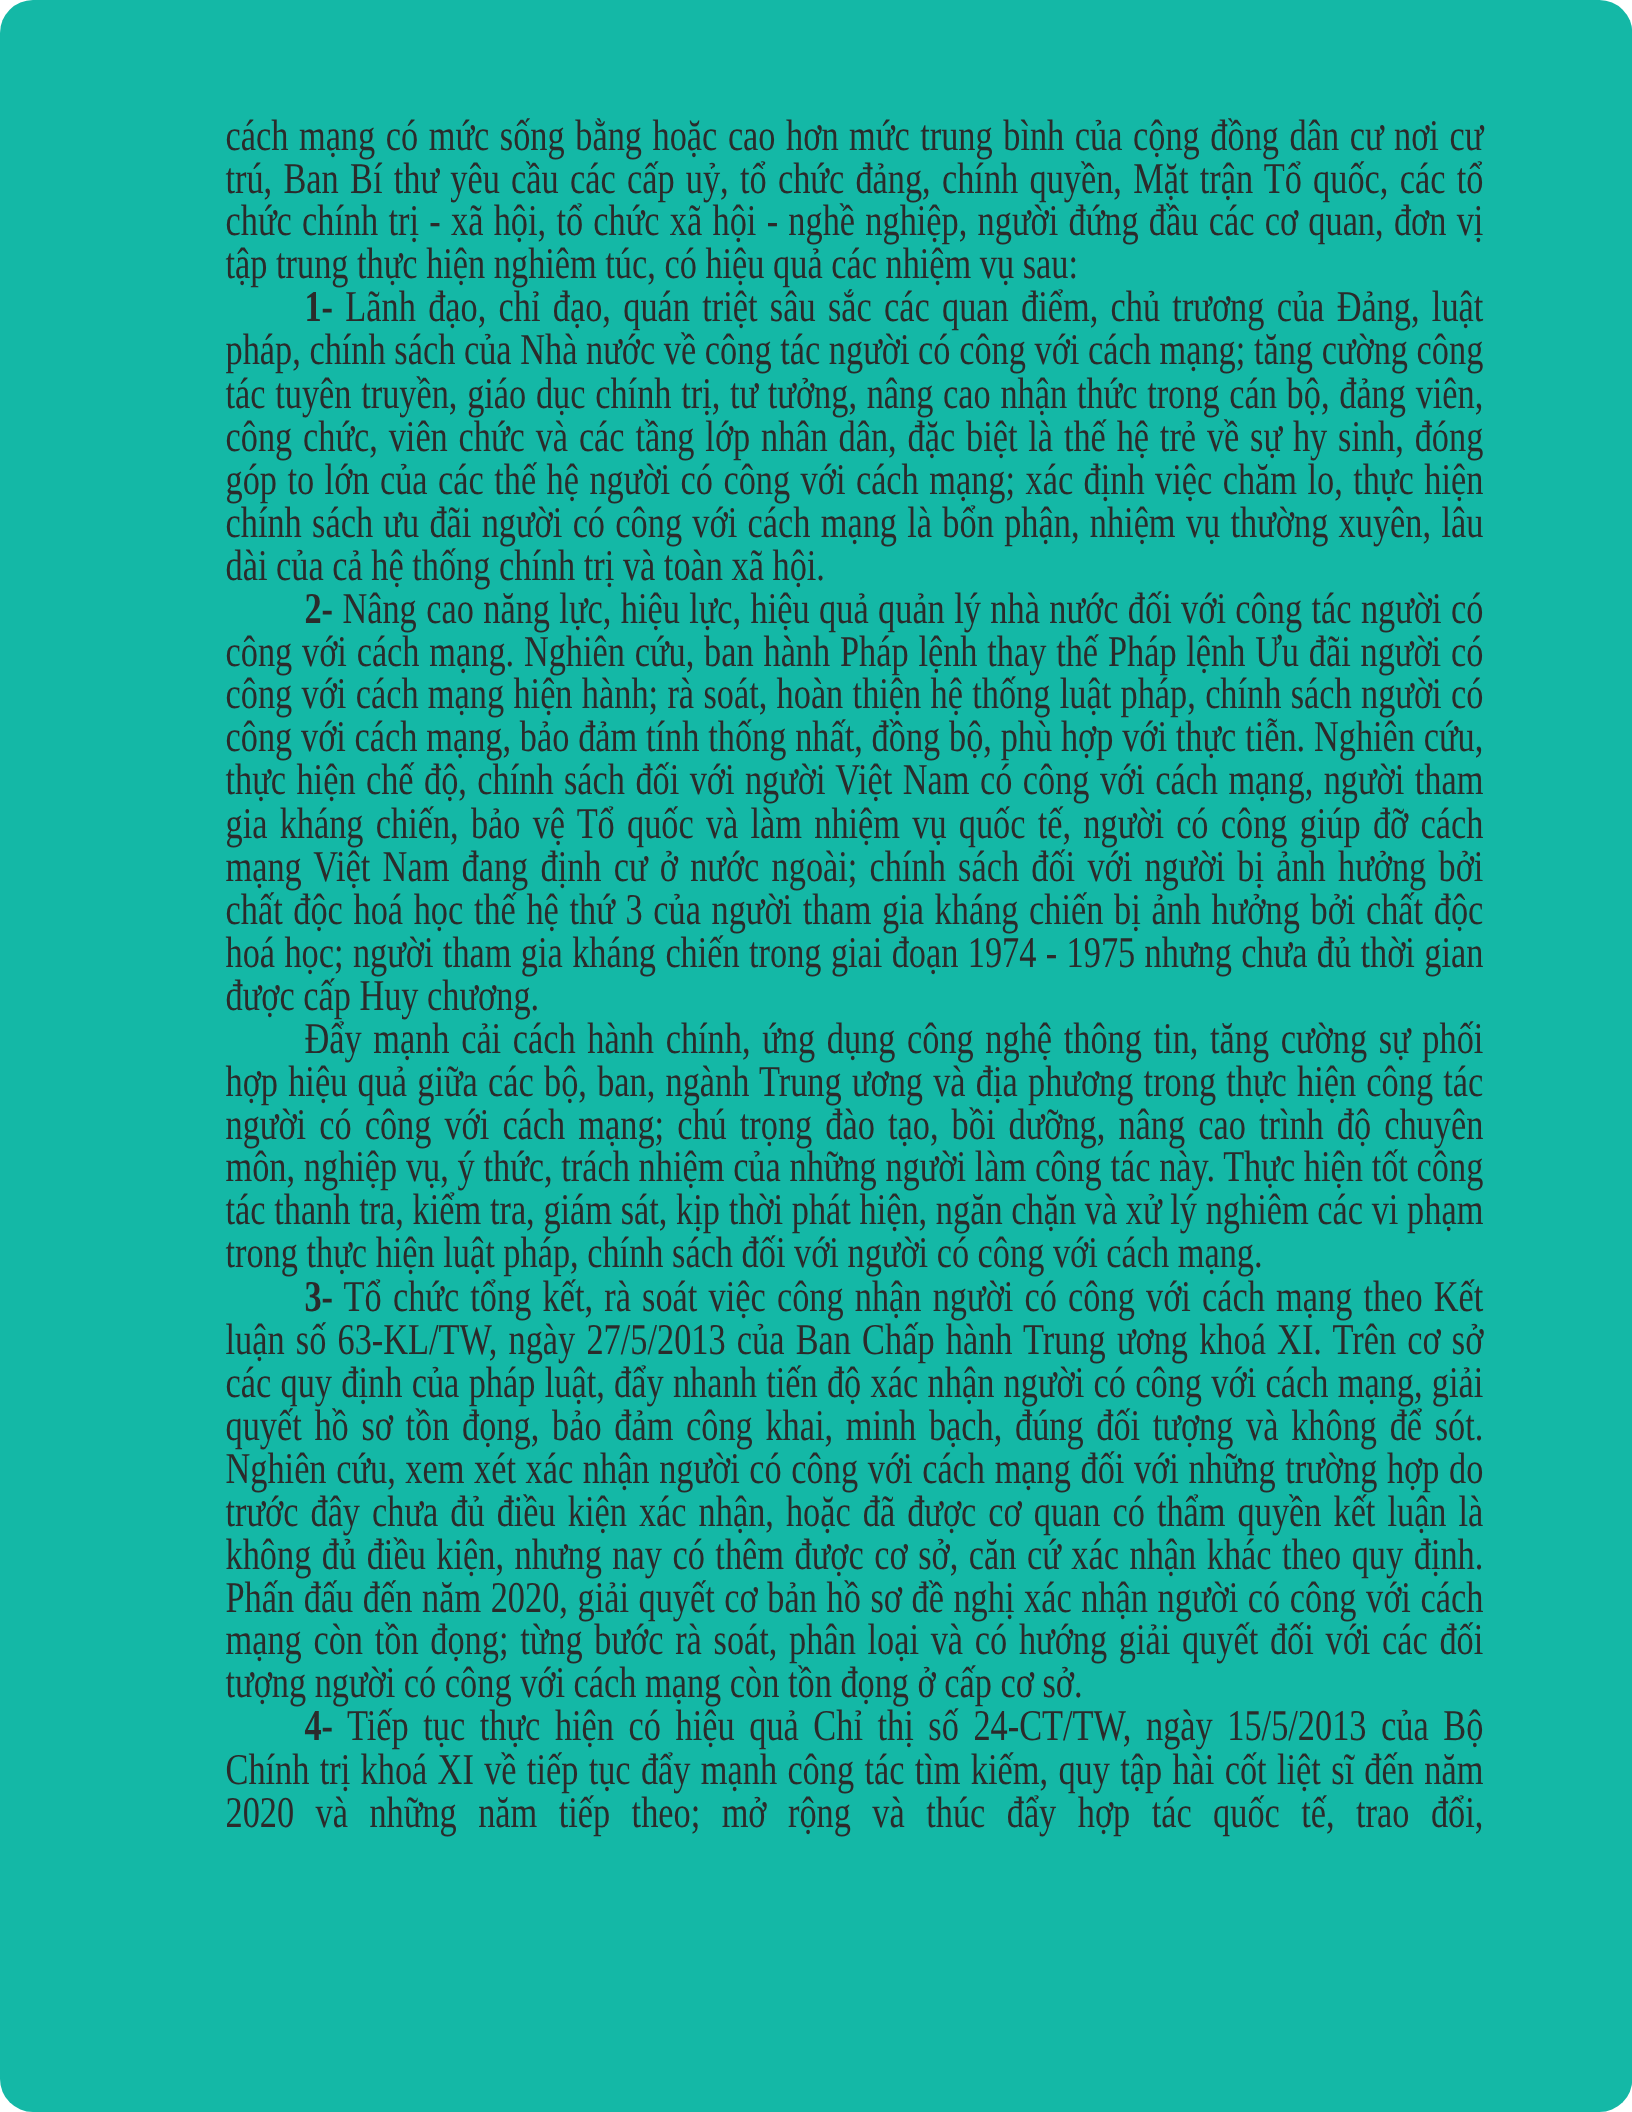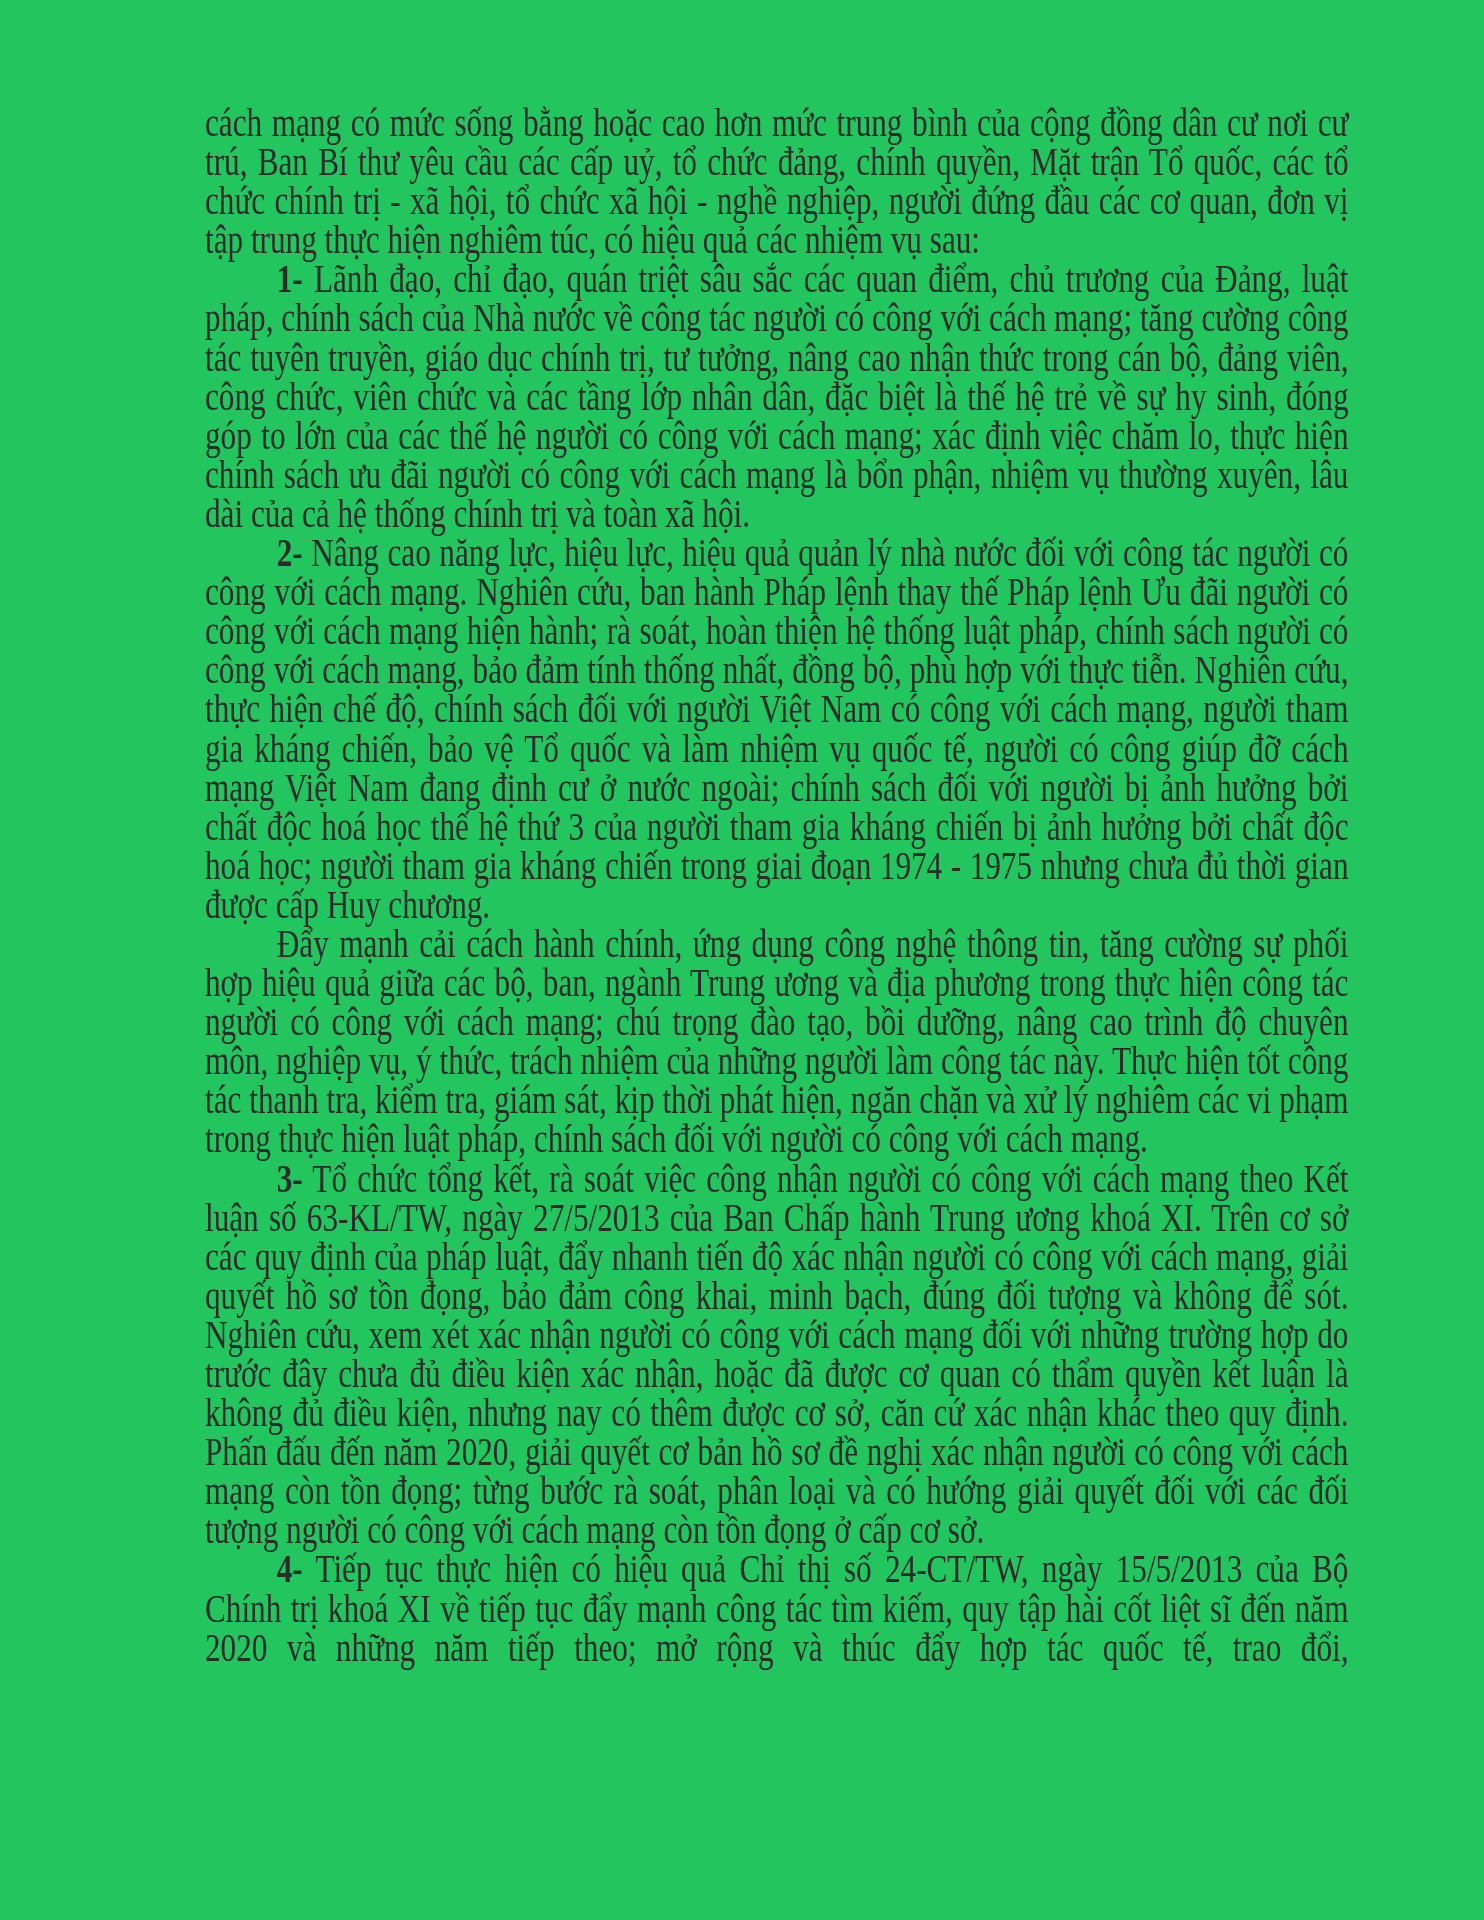--- a/index.html
+++ b/index.html
@@ -9,21 +9,22 @@
   body {
     width: 1484px;
     height: 1920px;
     background: #ffffff;
     position: relative;
     overflow: hidden;
   }
   .page {
     position: absolute;
     inset: 0;
-    background: #22c55e;
+    background: #14b8a6;
+    border-radius: 30px;
   }
   .text-block {
     position: absolute;
     left: 205px;
     top: 103px;
     width: 1466px;               
     transform: scaleX(0.78);
     transform-origin: 0 0;
     font-family: "Liberation Serif", "DejaVu Serif", serif;
     font-size: 40px;

